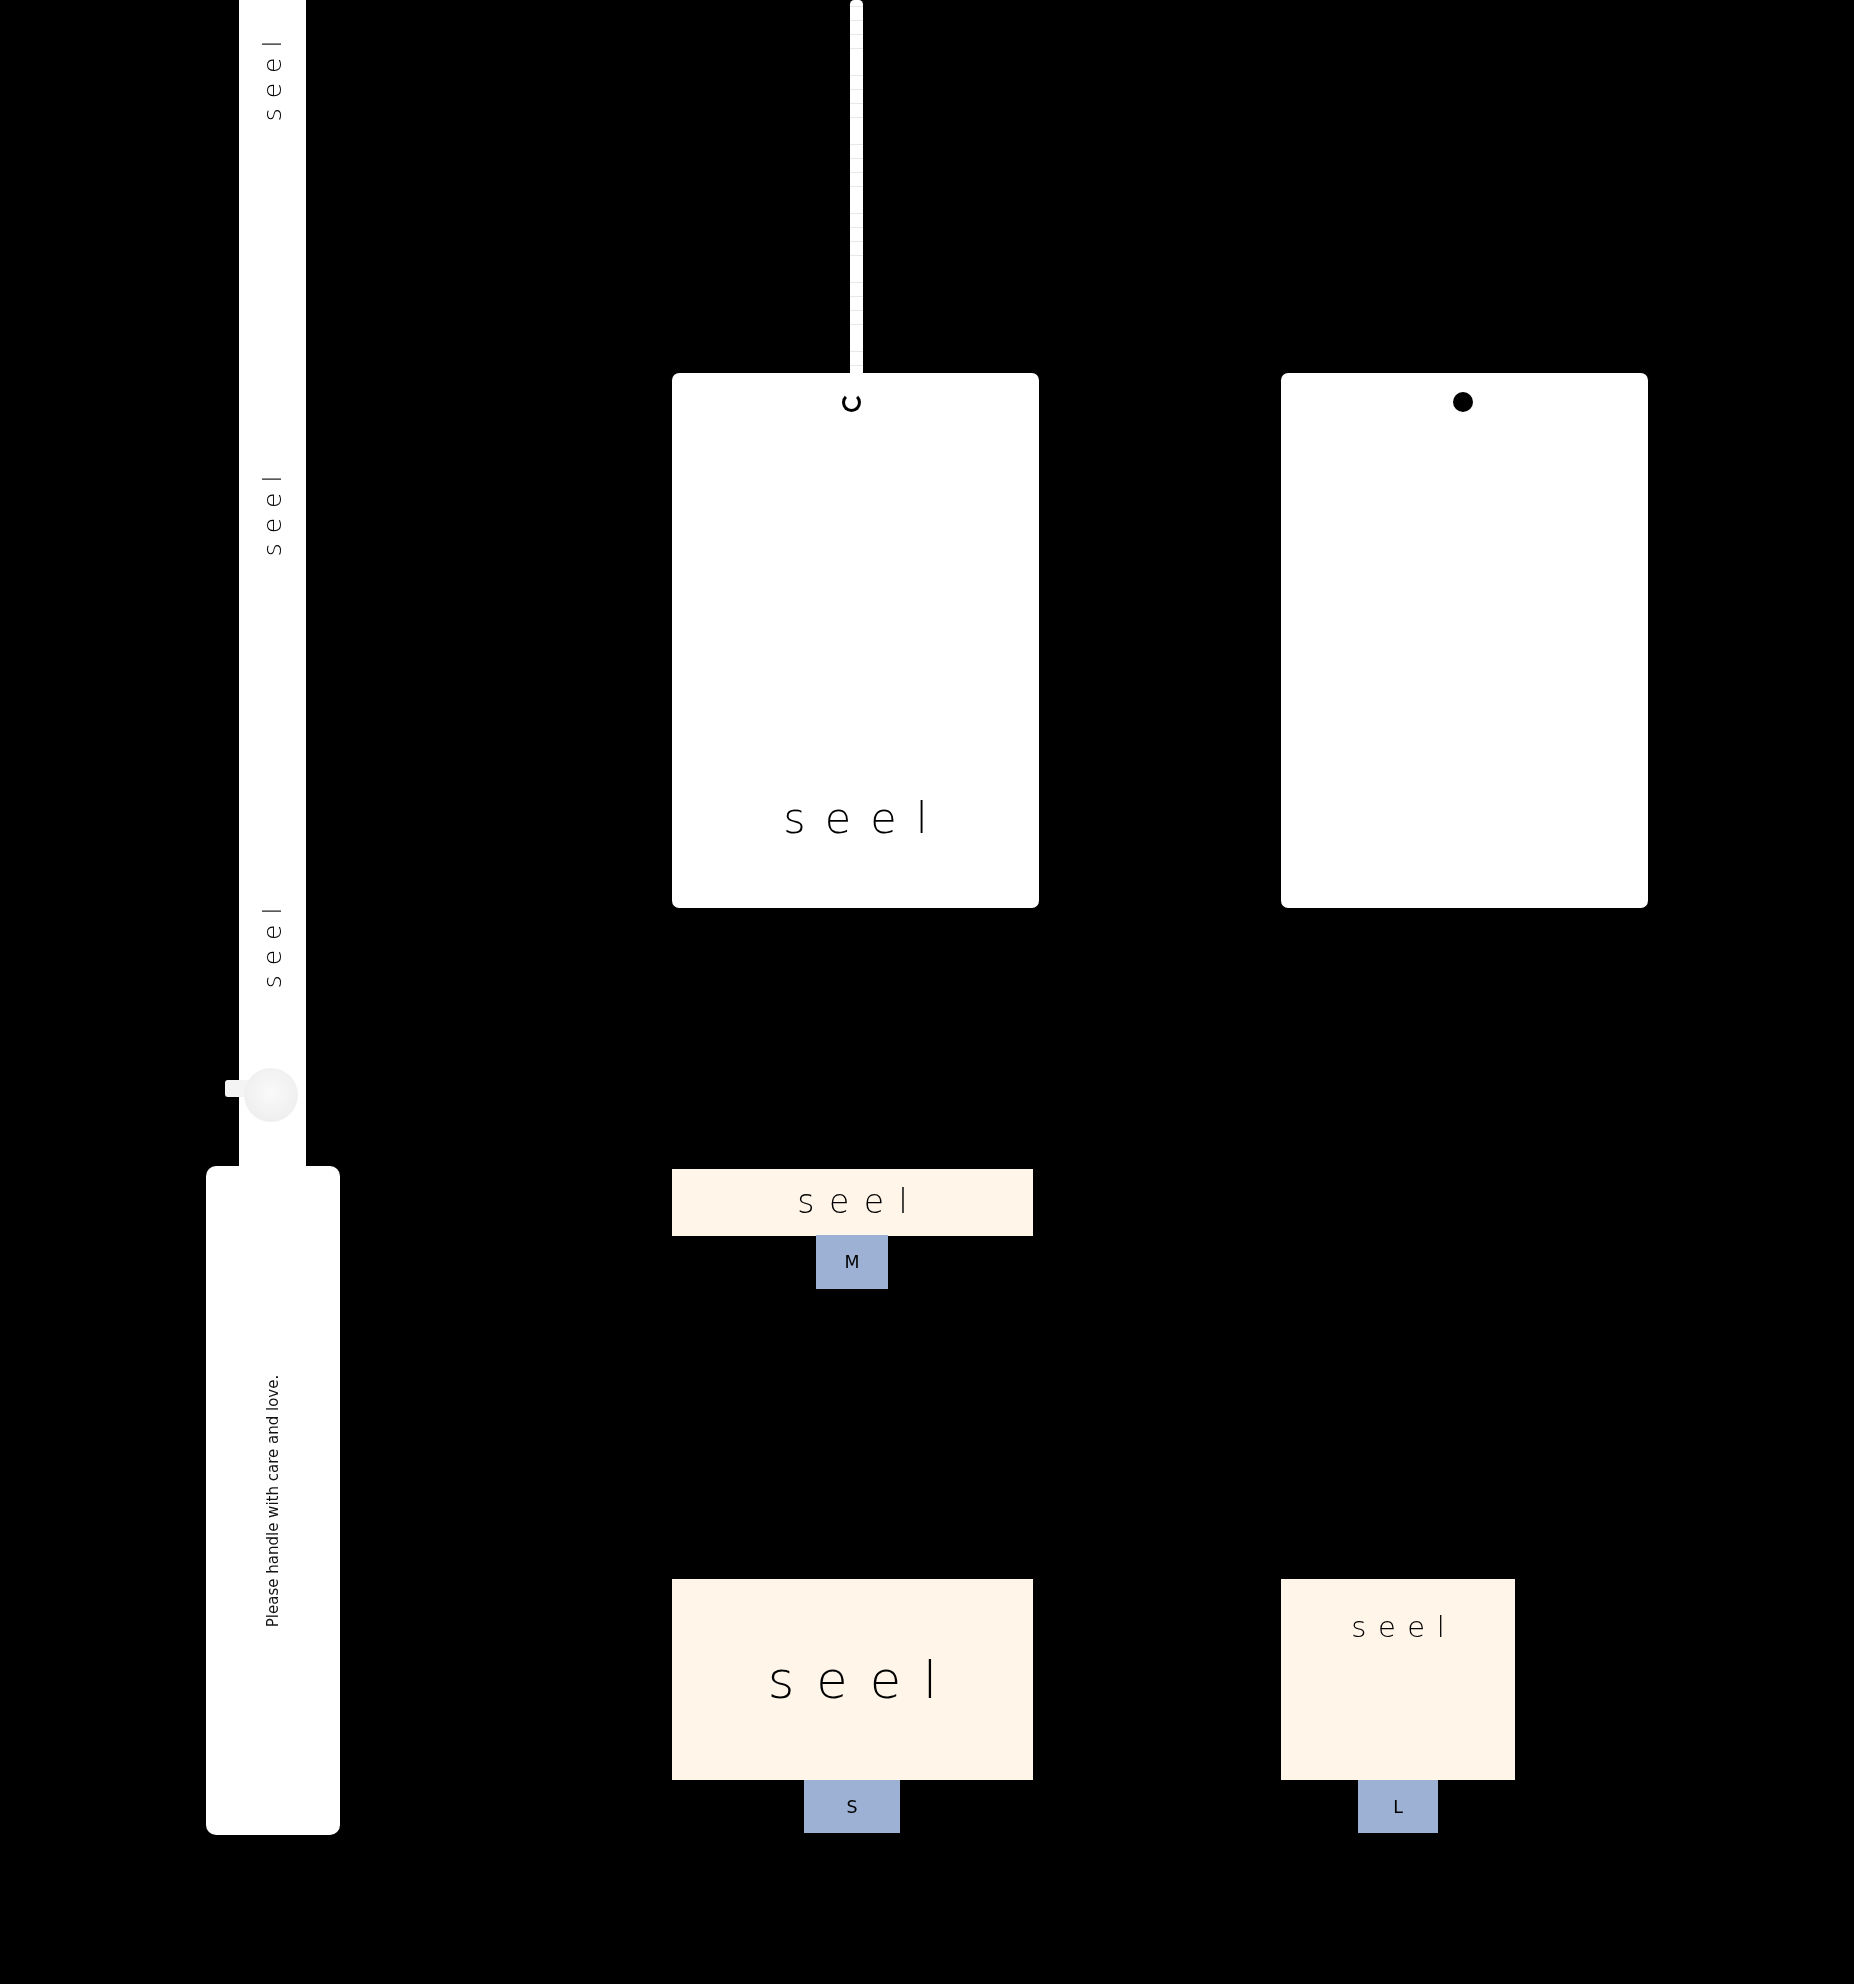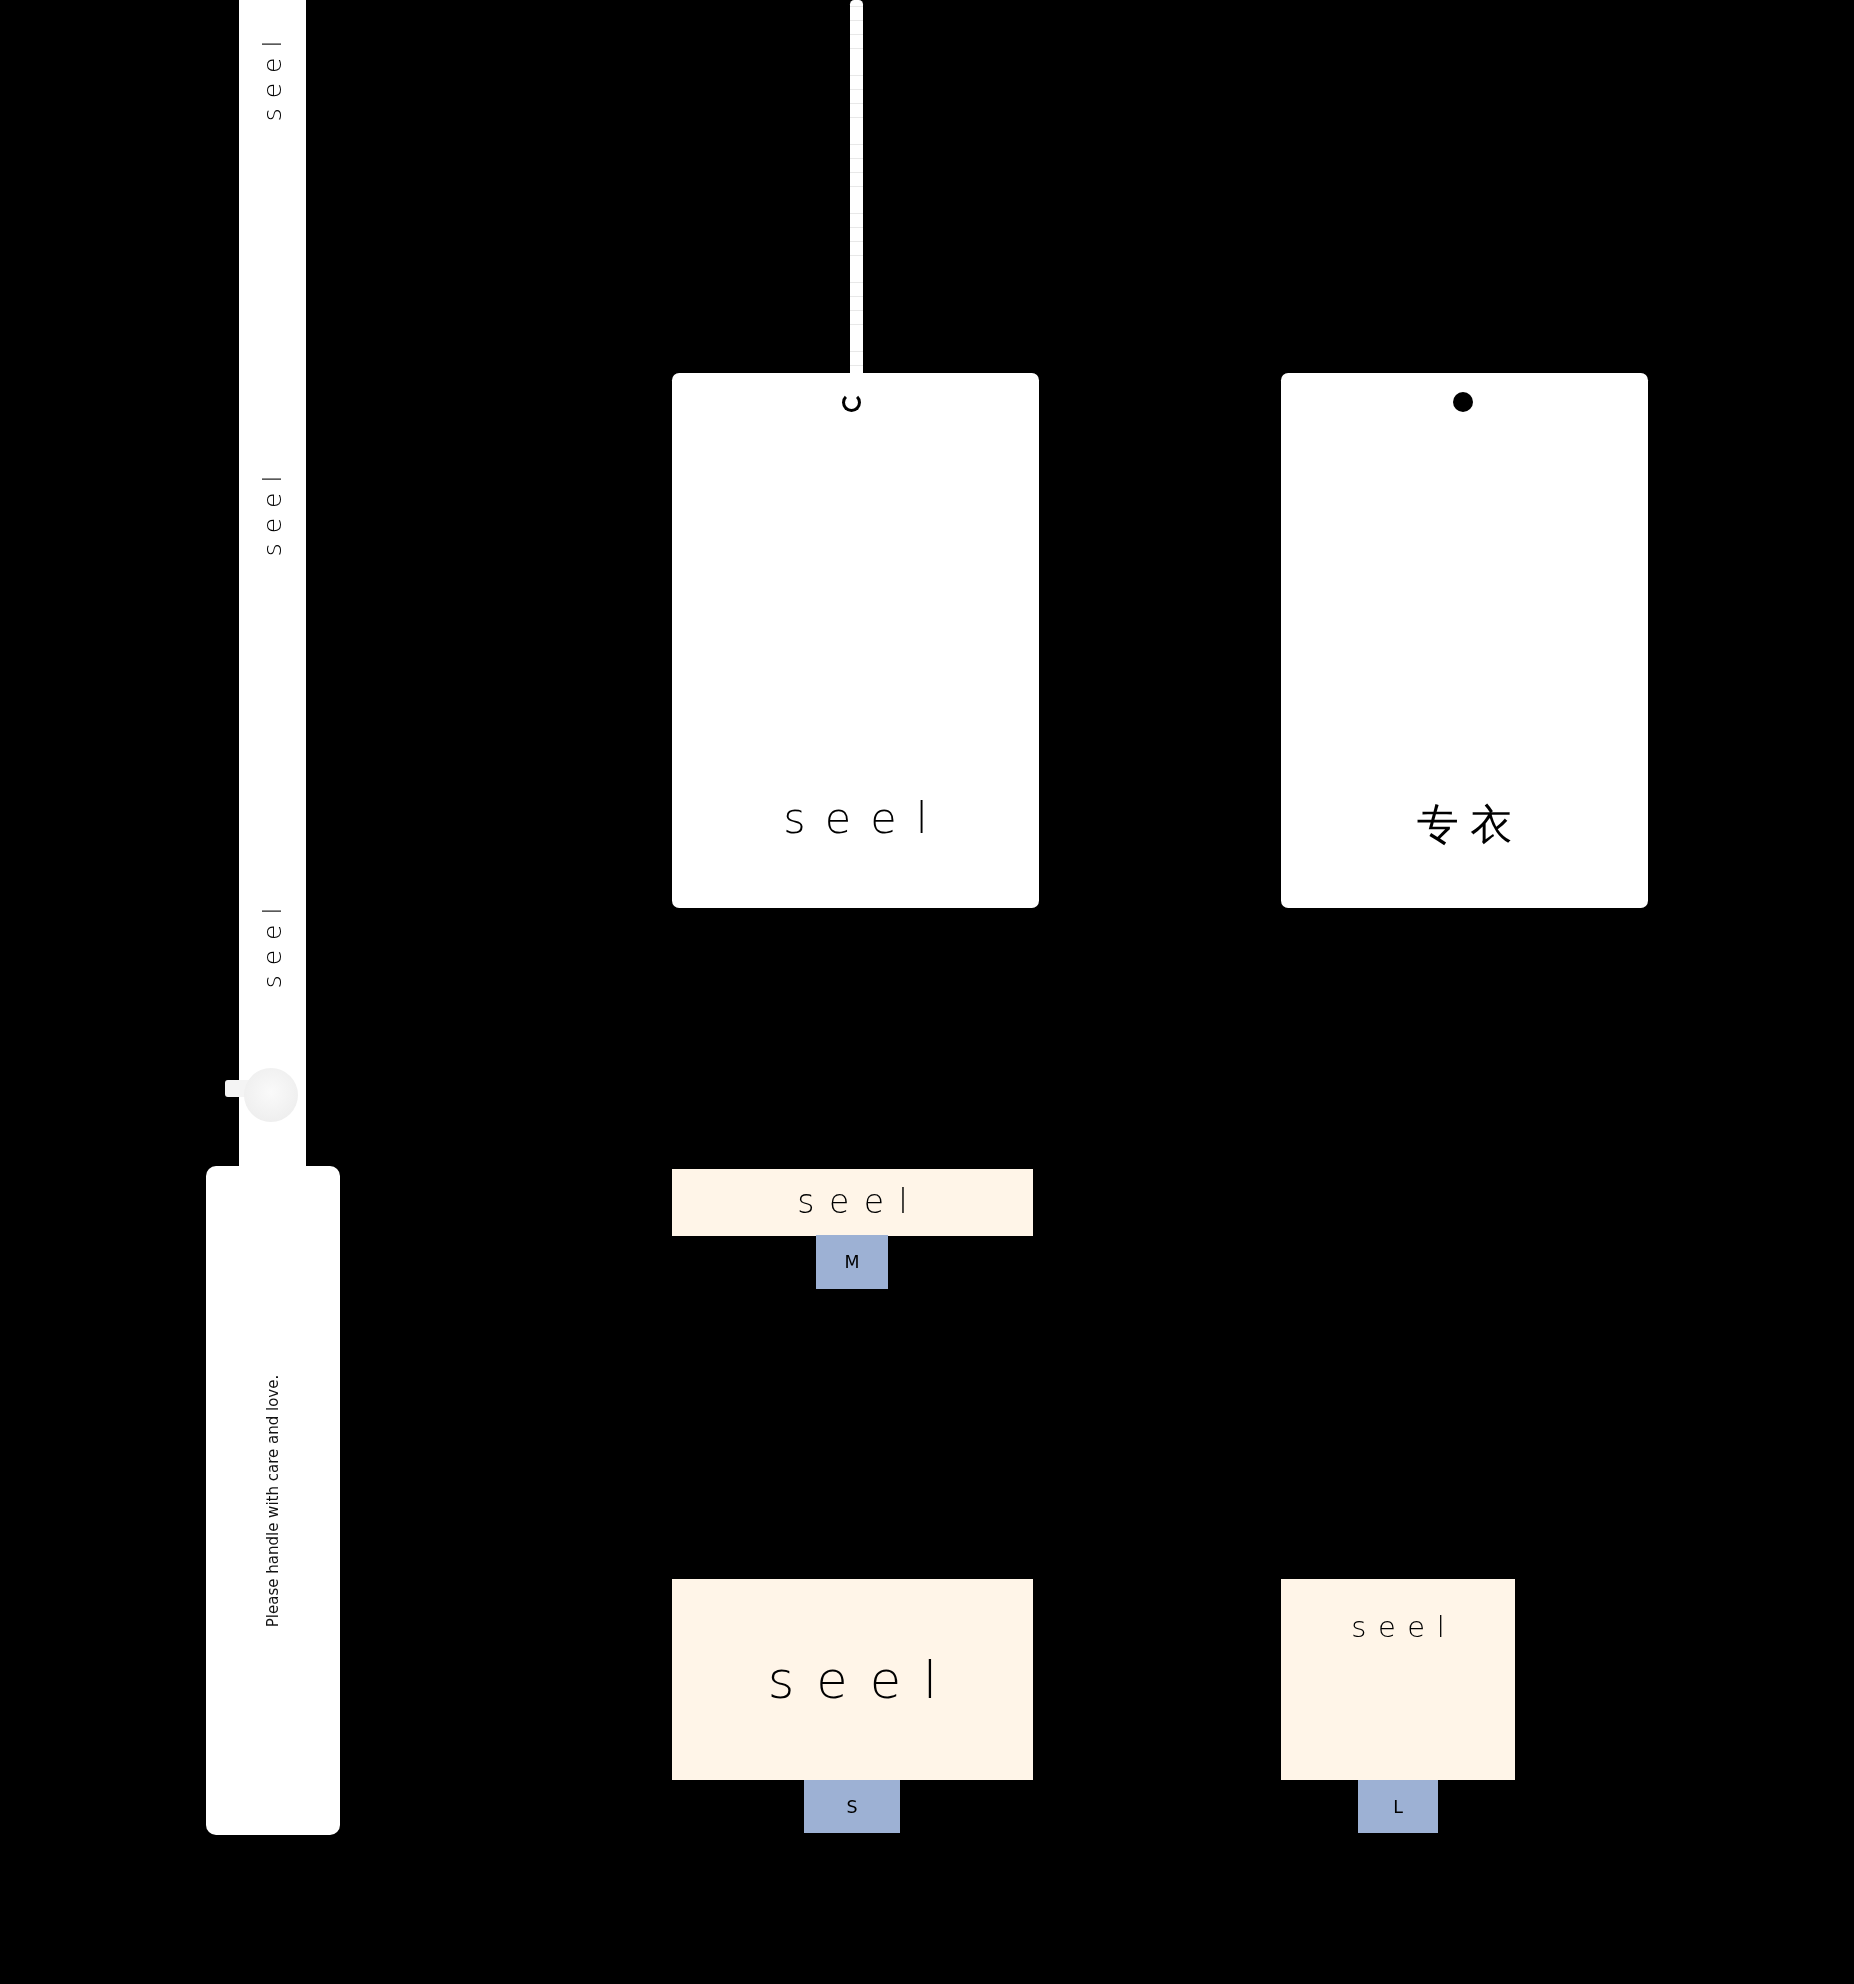--- a/index.html
+++ b/index.html
@@ -48,21 +48,20 @@
 </div>
 
 <div class="abs string"></div>
 <div class="abs card card1">
   <div class="hook" style="left:170px;top:20px;"></div>
   <div class="card-brand">seel</div>
 </div>
 
 <div class="abs card card2">
   <div class="hole"></div>
-  <div class="card-brand-cn">专衣</div>
 </div>
 
 <div class="abs label" style="left:672px;top:1169px;width:361px;height:67px;">
   <div class="label-text" style="top:13px;font-size:33px;letter-spacing:14.5px;padding-left:14.5px;">seel</div>
 </div>
 <div class="abs size-tab" style="left:816px;top:1235px;width:72px;height:54px;">M</div>
 
 <div class="abs label" style="left:672px;top:1579px;width:361px;height:201px;">
   <div class="label-text" style="top:72px;font-size:51px;letter-spacing:22px;padding-left:22px;">seel</div>
 </div>

